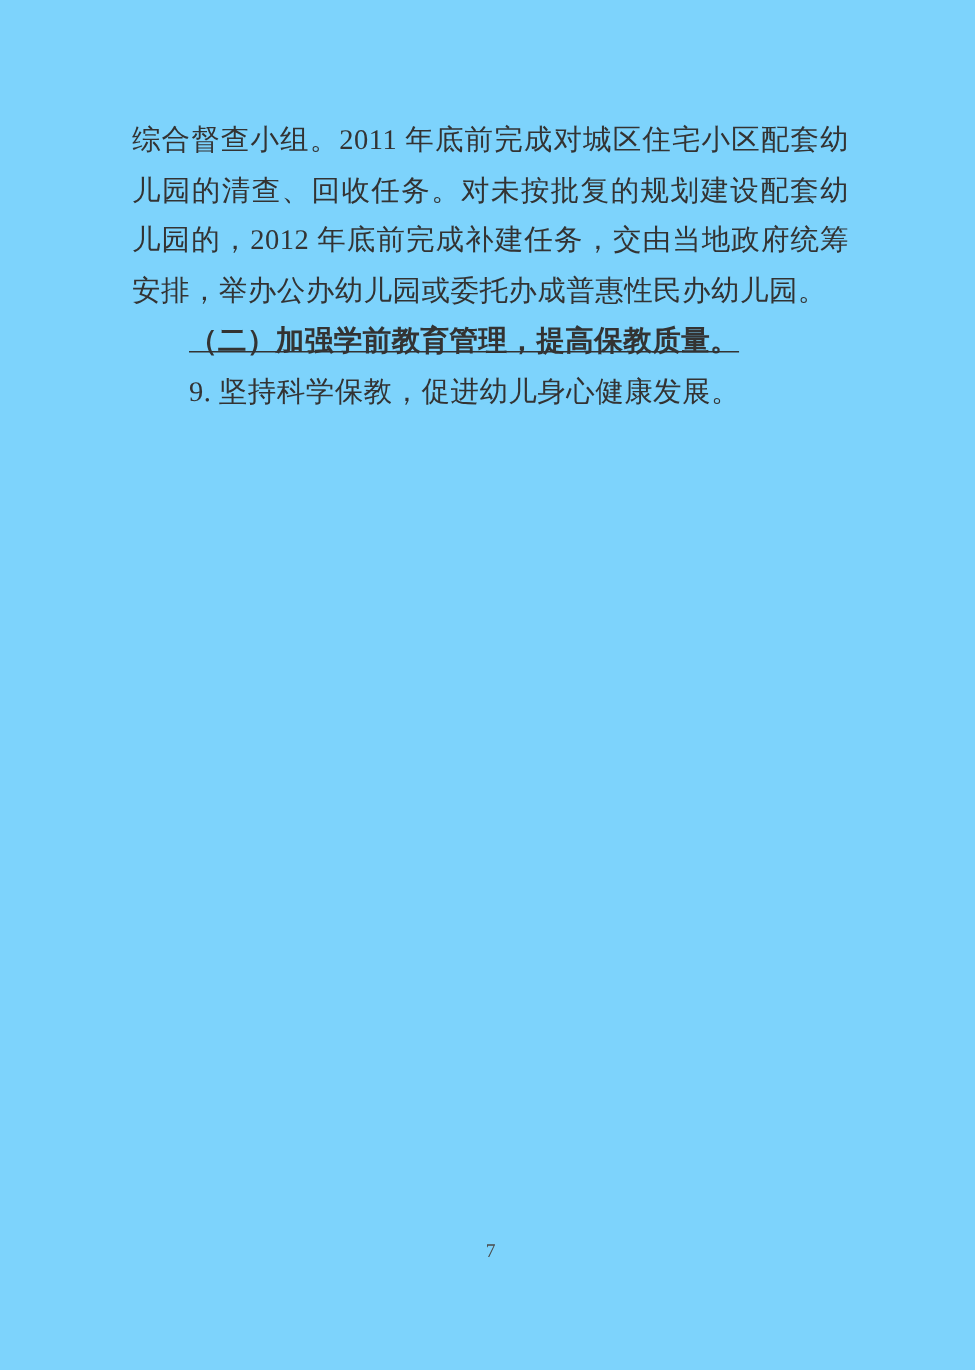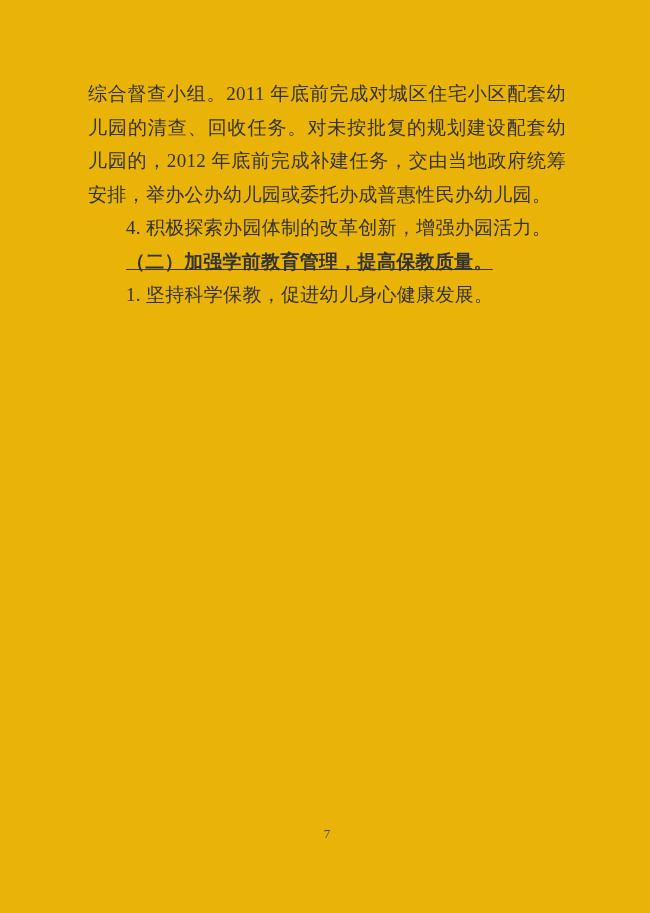--- a/index.html
+++ b/index.html
@@ -4,21 +4,21 @@
 <style>
   html, body {
     margin: 0;
     padding: 0;
     background: #ffffff;
   }
   .page {
     position: relative;
     width: 650px;
     height: 913px;
-    background: #eab308;
+    background: #7dd3fc;
     overflow: hidden;
     font-family: "Liberation Serif", "DejaVu Serif", serif;
     color: #333333;
   }
   .content {
     position: absolute;
     left: 88px;
     top: 77px;
     width: 478px;
   }
@@ -48,18 +48,17 @@
     color: #4a4a4a;
     letter-spacing: 0;
   }
 </style>
 </head>
 <body>
 
 <div class="page">
   <div class="content">
     <p class="no-indent">综合督查小组。2011 年底前完成对城区住宅小区配套幼儿园的清查、回收任务。对未按批复的规划建设配套幼儿园的，2012 年底前完成补建任务，交由当地政府统筹安排，举办公办幼儿园或委托办成普惠性民办幼儿园。</p>
-    <p class="indent">4. 积极探索办园体制的改革创新，增强办园活力。</p>
     <p class="indent heading">（二）加强学前教育管理，提高保教质量。</p>
-    <p class="indent">1. 坚持科学保教，促进幼儿身心健康发展。</p>
+    <p class="indent">9. 坚持科学保教，促进幼儿身心健康发展。</p>
   </div>
   <div class="footer">7</div>
 </div>
 
 </body></html>

